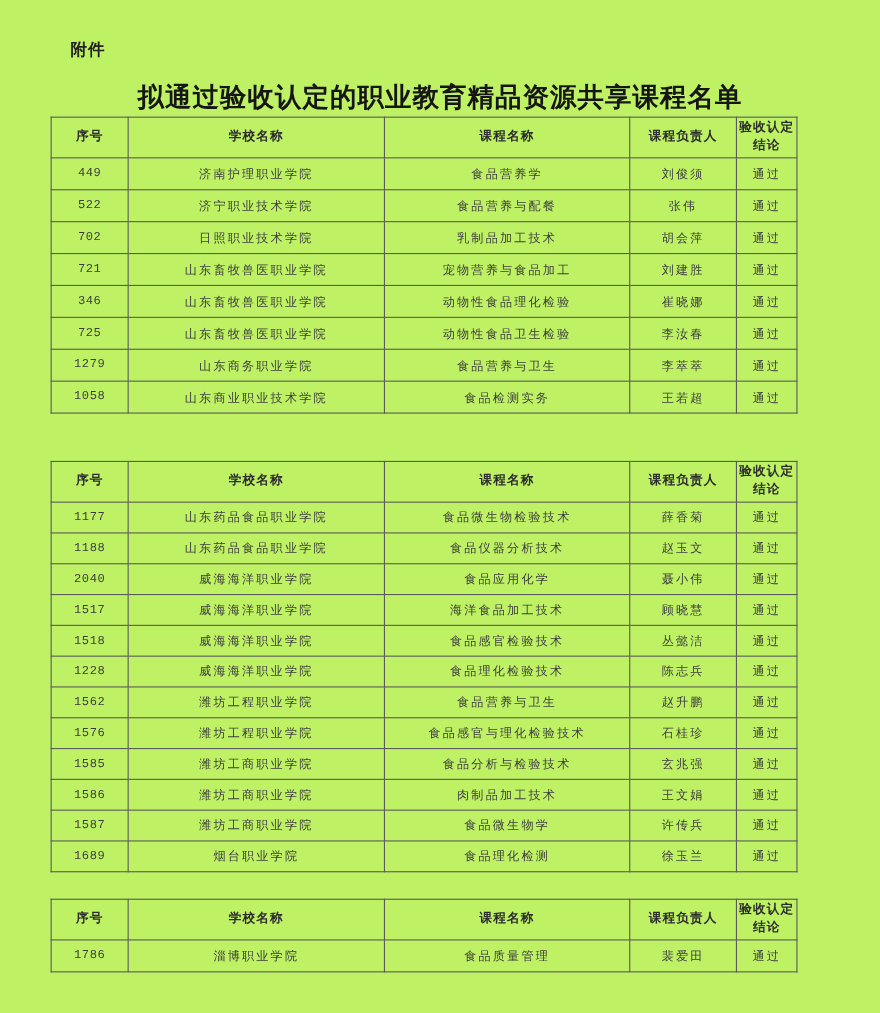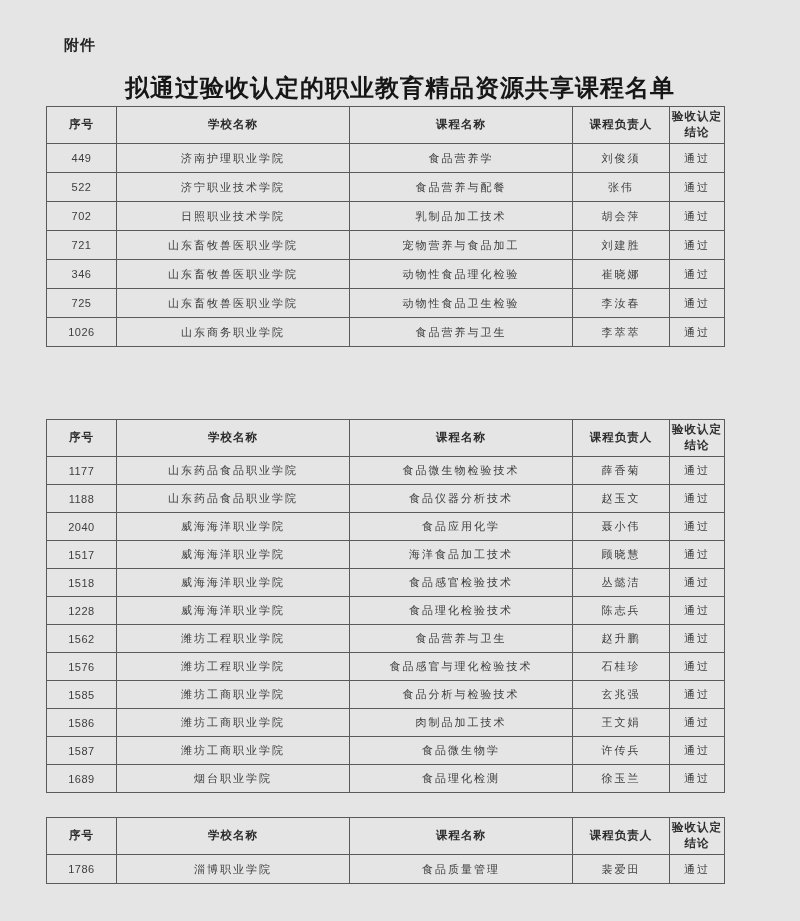--- a/index.html
+++ b/index.html
@@ -1,21 +1,21 @@
 <!DOCTYPE html>
 <html><head>
 <meta charset="utf-8">
 <style>
   * { margin: 0; padding: 0; box-sizing: border-box; }
   html, body { background: #ffffff; }
   .page {
     position: relative;
     width: 800px;
     height: 921px;
-    background: #e5e5e5;
+    background: #bef264;
     font-family: "Liberation Serif", "DejaVu Serif", serif;
     color: #3a3a3a;
     overflow: hidden;
   }
   .attachment {
     position: absolute;
     left: 64px;
     top: 36px;
     font-size: 15px;
     font-weight: bold;
@@ -63,21 +63,21 @@
   .course-table td {
     height: 29px;
     font-size: 11px;
     letter-spacing: 2px;
     color: #3d3d3d;
     word-break: break-all;
   }
   table.t2 td { height: 28px; }
   .course-table td.col-serial {
     letter-spacing: 0.5px;
-    font-family: Liberation Sans, sans-serif;
+    font-family: Liberation Mono, monospace;
     margin-left: 48px;
   }
 </style>
 </head>
 <body>
 
 <div class="page">
   <div class="attachment">附件</div>
 
   <h1 class="title">拟通过验收认定的职业教育精品资源共享课程名单</h1>
@@ -136,24 +136,31 @@
           <td class="col-conclusion">通过</td>
         </tr>
         <tr>
           <td class="col-serial">725</td>
           <td class="col-school">山东畜牧兽医职业学院</td>
           <td class="col-course">动物性食品卫生检验</td>
           <td class="col-leader">李汝春</td>
           <td class="col-conclusion">通过</td>
         </tr>
         <tr>
-          <td class="col-serial">1026</td>
+          <td class="col-serial">1279</td>
           <td class="col-school">山东商务职业学院</td>
           <td class="col-course">食品营养与卫生</td>
           <td class="col-leader">李萃萃</td>
+          <td class="col-conclusion">通过</td>
+        </tr>
+        <tr>
+          <td class="col-serial">1058</td>
+          <td class="col-school">山东商业职业技术学院</td>
+          <td class="col-course">食品检测实务</td>
+          <td class="col-leader">王若超</td>
           <td class="col-conclusion">通过</td>
         </tr>
       </tbody>
     </table>
 
   <table class="course-table t2">
       <colgroup>
         <col style="width: 70px;">
         <col style="width: 233px;">
         <col style="width: 223px;">

